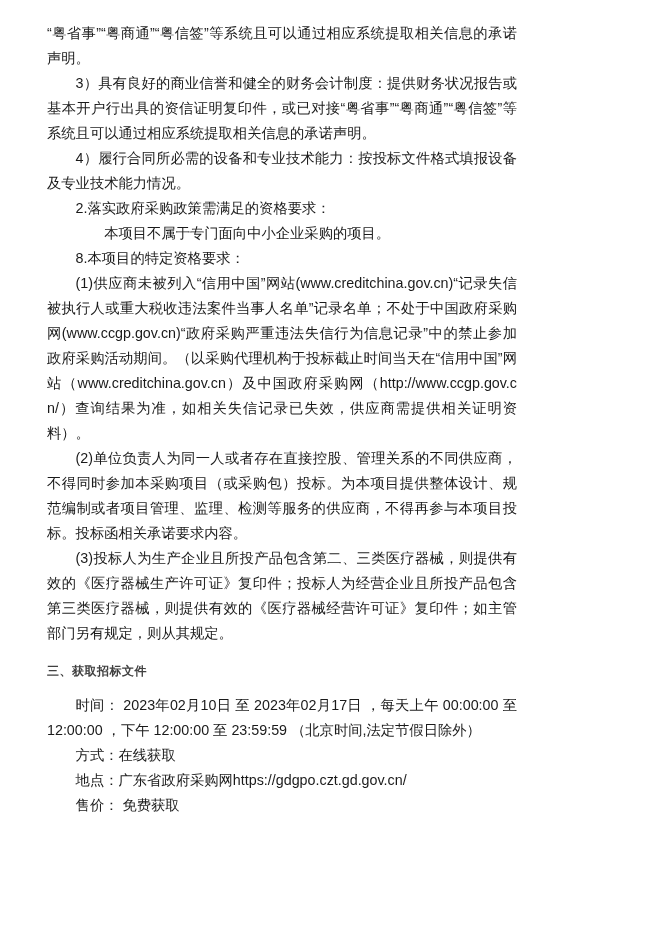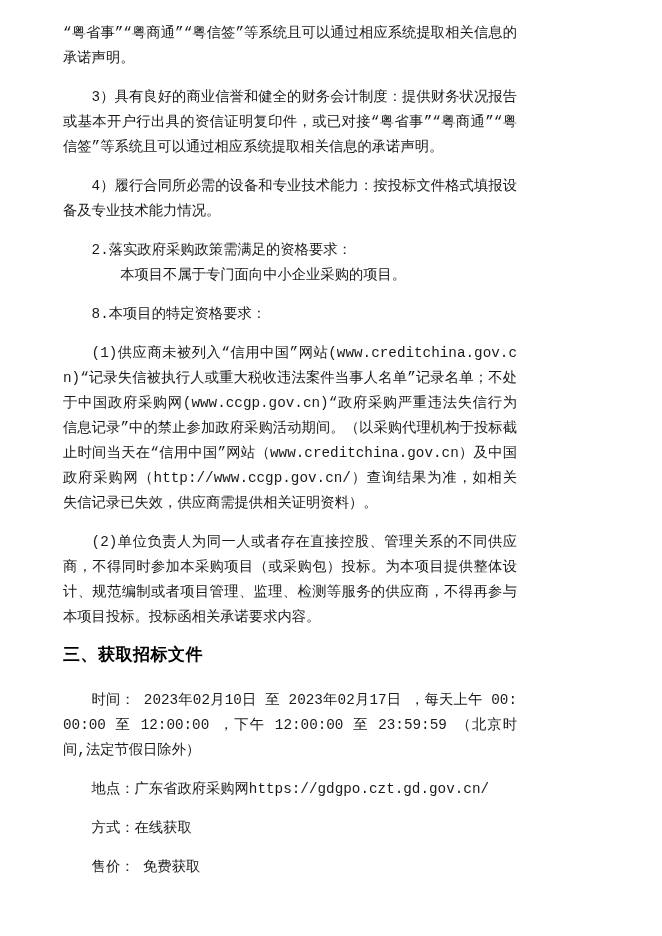--- a/index.html
+++ b/index.html
@@ -6,58 +6,59 @@
     margin: 0;
     padding: 0;
     background: #ffffff;
   }
   .page {
     position: relative;
     width: 559px;
     height: 936px;
     box-sizing: border-box;
     background: #ffffff;
-    padding: 21px 42px 0 63px;
-    font-family: Liberation Mono, monospace;
+    padding: 21px 42px 0 47px;
+    font-family: Liberation Sans, sans-serif;
     font-size: 14.3px;
     line-height: 25px;
     color: #1a1a1a;
     overflow: hidden;
   }
   .para {
     margin: 0;
     text-align: justify;
     word-break: break-all;
   }
-  .indent-2 { text-indent: 2em; margin-top: 14px; }
+  .indent-2 { text-indent: 2em; }
   .indent-4 { text-indent: 4em; }
   .hang-2   { margin-left: 2em; text-indent: 2em; }
   .section-heading {
-    margin: 13px 0 20px 0;
-    font-size: 17px;
+    margin: 13px 0 9px 0;
+    font-size: 12px;
     font-weight: bold;
-    color: #000000;
+    color: #404040;
     text-indent: 0;
     letter-spacing: 0.5px;
   }
 </style>
 </head>
 <body>
 
 <div class="page">
 
   <p class="para">“粤省事”“粤商通”“粤信签”等系统且可以通过相应系统提取相关信息的承诺声明。</p>
   <p class="para indent-2">3）具有良好的商业信誉和健全的财务会计制度：提供财务状况报告或基本开户行出具的资信证明复印件，或已对接“粤省事”“粤商通”“粤信签”等系统且可以通过相应系统提取相关信息的承诺声明。</p>
   <p class="para indent-2">4）履行合同所必需的设备和专业技术能力：按投标文件格式填报设备及专业技术能力情况。</p>
   <p class="para indent-2">2.落实政府采购政策需满足的资格要求：</p>
   <p class="para indent-4">本项目不属于专门面向中小企业采购的项目。</p>
   <p class="para indent-2">8.本项目的特定资格要求：</p>
   <p class="para indent-2">(1)供应商未被列入“信用中国”网站(www.creditchina.gov.cn)“记录失信被执行人或重大税收违法案件当事人名单”记录名单；不处于中国政府采购网(www.ccgp.gov.cn)“政府采购严重违法失信行为信息记录”中的禁止参加政府采购活动期间。（以采购代理机构于投标截止时间当天在“信用中国”网站（www.creditchina.gov.cn）及中国政府采购网（http://www.ccgp.gov.cn/）查询结果为准，如相关失信记录已失效，供应商需提供相关证明资料）。</p>
   <p class="para indent-2">(2)单位负责人为同一人或者存在直接控股、管理关系的不同供应商，不得同时参加本采购项目（或采购包）投标。为本项目提供整体设计、规范编制或者项目管理、监理、检测等服务的供应商，不得再参与本项目投标。投标函相关承诺要求内容。</p>
+  <p class="para indent-2">(3)投标人为生产企业且所投产品包含第二、三类医疗器械，则提供有效的《医疗器械生产许可证》复印件；投标人为经营企业且所投产品包含第三类医疗器械，则提供有效的《医疗器械经营许可证》复印件；如主管部门另有规定，则从其规定。</p>
 
   <h2 class="section-heading">三、获取招标文件</h2>
 
   <p class="para indent-2">时间： 2023年02月10日 至 2023年02月17日 ，每天上午 00:00:00 至 12:00:00 ，下午 12:00:00 至 23:59:59 （北京时间,法定节假日除外）</p>
+  <p class="para indent-2">方式：在线获取</p>
   <p class="para indent-2">地点：广东省政府采购网https://gdgpo.czt.gd.gov.cn/</p>
-  <p class="para indent-2">方式：在线获取</p>
   <p class="para indent-2">售价： 免费获取</p>
 
 </div>
 
 </body></html>

